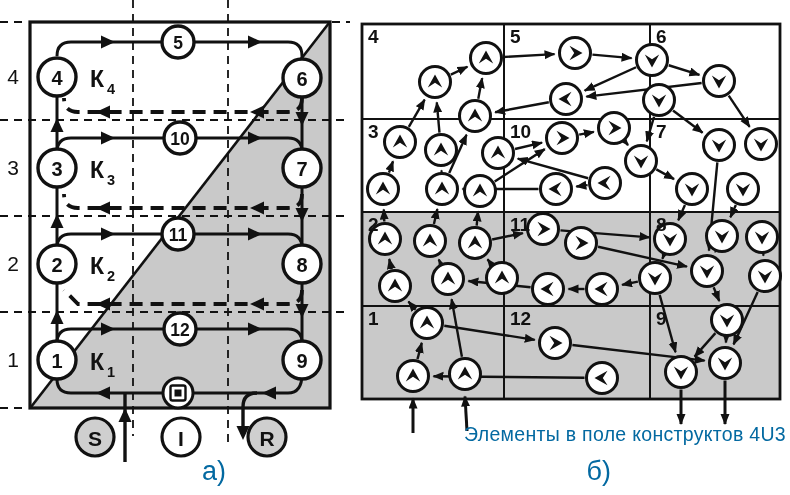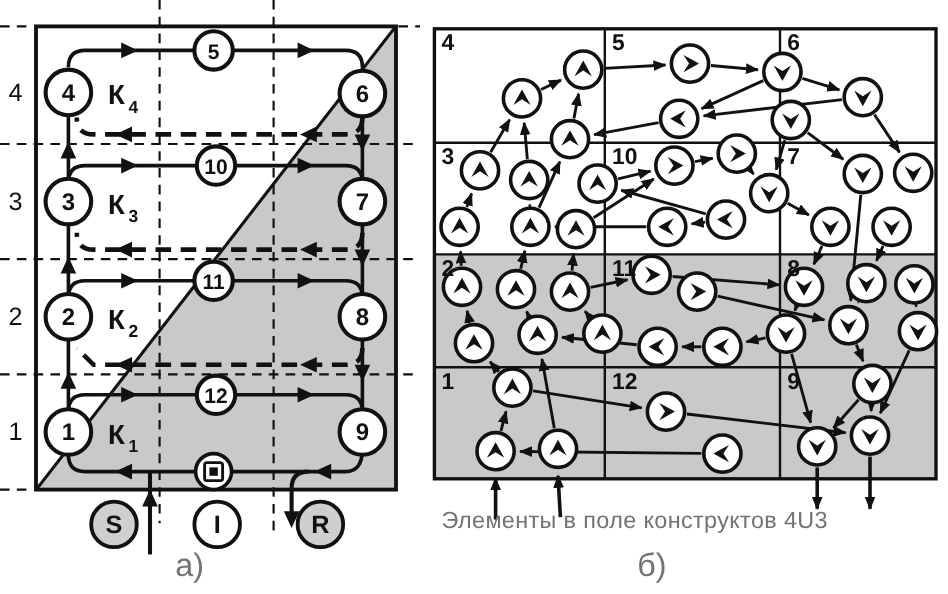--- a/index.html
+++ b/index.html
@@ -1,19 +1,19 @@
 <!DOCTYPE html>
 <html><head>
 <meta charset="utf-8">
 <style>
   html,body{margin:0;padding:0;background:#fff;}
   .stage{position:relative;width:790px;height:495px;background:#fff;overflow:hidden;
          font-family:"Liberation Sans","DejaVu Sans",sans-serif;color:#111;}
   .stage svg{position:absolute;top:0;}
-  .cap{position:absolute;text-align:left;color:#737373;}
+  .cap{position:absolute;text-align:right;color:#0369a1;}
   .cap-letter{font-size:27px;}
   .cap-label{font-size:19.5px;letter-spacing:.3px;}
 </style>
 </head>
 <body>
 
 <div class="stage">
 
   <svg id="svg-a" width="360" height="495" viewBox="0 0 360 495" style="left:0">
 

